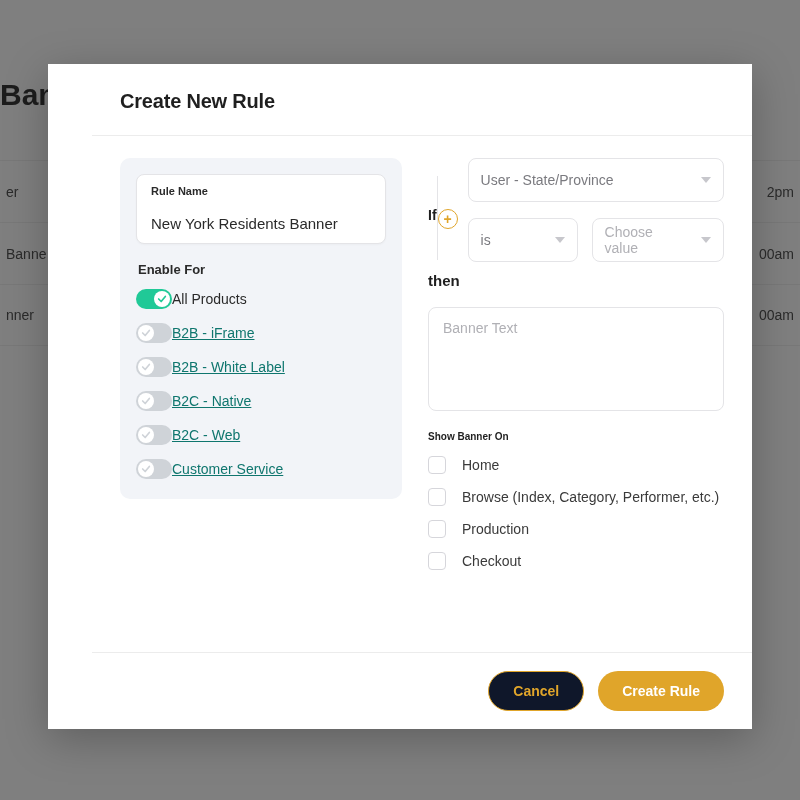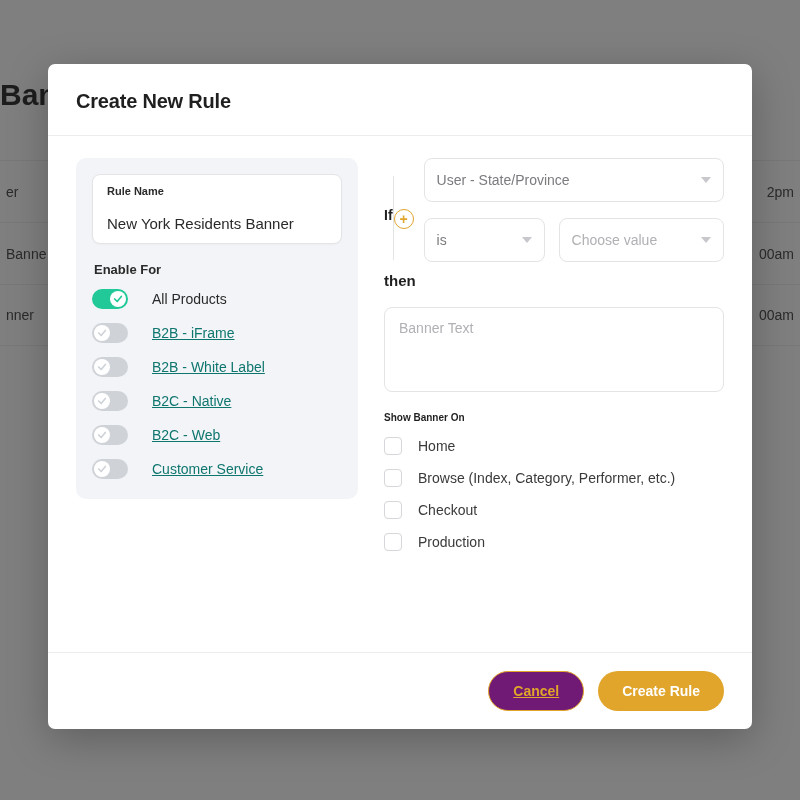--- a/index.html
+++ b/index.html
@@ -15,43 +15,43 @@
   }
   .bg-row {
     height: 62px; border-top: 1px solid #e6e6e6; display:flex; align-items:center; justify-content:space-between; padding: 0 6px; color:#3a3a3a; font-size:14px;
   }
   .bg-row:last-child { border-bottom: 1px solid #e6e6e6; }
   .overlay {
     position: absolute; inset: 0; background: rgba(30,30,30,0.55);
   }
   .modal {
     position: absolute; left: 48px; top: 64px; width: 704px; height: 665px;
-    background: #fff; border-radius: 7px; box-shadow: 0 10px 40px rgba(0,0,0,0.25);
-    display: flex; flex-direction: column;
+    background: #fff; border-radius: 0; box-shadow: 0 10px 40px rgba(0,0,0,0.25);
+    display: flex; flex-direction: column; padding-left: 44px;
   }
   .modal-header {
     padding: 26px 28px 22px;
     border-bottom: 1px solid #ececec;
   }
   .modal-title { font-size: 20px; font-weight: 800; color: #1f1f1f; letter-spacing: -0.2px; }
   .modal-body {
     flex: 1; padding: 22px 28px 10px; display: flex; gap: 26px; overflow: hidden;
   }
   .left-card {
     width: 282px; background: #f2f4f8; border-radius: 10px; padding: 16px; align-self: flex-start;
   }
   .rule-name-wrap {
     background: #fff; border: 1px solid #e4e4e7; border-radius: 8px; padding: 10px 14px 10px; box-shadow: 0 1px 2px rgba(0,0,0,0.03);
   }
   .rule-name-label { font-size: 11px; font-weight: 700; color: #2a2a2a; }
   .rule-name-input {
     border: none; outline: none; width: 100%; font-size: 15px; color: #2a2a2a; margin-top: 18px; background: transparent;
   }
   .enable-for-label { font-size: 13px; font-weight: 700; color: #2a2a2a; margin: 18px 0 12px 2px; }
-  .toggle-row { display: flex; align-items: center; gap: 24px; margin-bottom: 14px; }
+  .toggle-row { display: flex; align-items: center; gap: 0; margin-bottom: 14px; }
   .toggle {
     width: 36px; height: 20px; border-radius: 999px; position: relative; flex-shrink:0;
   }
   .toggle-knob {
     position: absolute; top: 2px; width: 16px; height: 16px; border-radius: 50%; background: #fff;
     display:flex; align-items:center; justify-content:center;
   }
   .toggle.on { background: #20c997; }
   .toggle.on .toggle-knob { right: 2px; }
   .toggle.off { background: #cfd3d8; }
@@ -65,47 +65,47 @@
   .rail-line { width:1px; background:#e4e4e7; }
   .select {
     height: 44px; border:1px solid #e4e4e7; border-radius:8px; padding: 0 12px;
     display:flex; align-items:center; justify-content:space-between; color:#6a6a6a; font-size:14px;
     background:#fff;
     gap:34px;
   }
   .select.full { flex:1; }
   .caret { width:0;height:0;border-left:5px solid transparent;border-right:5px solid transparent;border-top:6px solid #c7c7cc; margin-left:8px;}
   .row2 { display:flex; gap: 14px; margin-top: 16px; }
-  .select.small { width: 121px; }
+  .select.small { width: 110px; }
   .select.med { flex:1; }
   .plus-circle {
     width:20px; height:20px; border:1.5px solid #e0a52a; border-radius:50%;
     display:flex; align-items:center; justify-content:center; color:#e0a52a; font-size:14px; font-weight:700;
     margin-top: 8px; line-height:1;
   }
   .then-kw { font-size: 15px; font-weight:800; color:#1f1f1f; margin-top: 10px; }
   .banner-text {
-    width:100%; height: 85px; border:1px solid #e4e4e7; border-radius:8px; margin-top: 18px;
+    width:100%; height: 104px; border:1px solid #e4e4e7; border-radius:8px; margin-top: 18px;
     padding: 12px 14px; font-size:14px; color:#6a6a6a; resize:none; outline:none; font-family:inherit;
   }
   .banner-text::placeholder { color:#b0b0b5; }
   .show-on-label { font-size:10px; font-weight:700; color:#1f1f1f; margin-top: 20px; }
   .cb-row { display:flex; align-items:center; gap:16px; margin-top: 14px; }
   .checkbox {
     width:18px; height:18px; border:1.5px solid #d6d6db; border-radius:4px; background:#fff; flex-shrink:0;
   }
   .cb-label { font-size:14px; color:#3a3a3a; }
   .modal-footer {
     border-top:1px solid #ececec; padding: 18px 28px; display:flex; justify-content:flex-end; gap:14px;
   }
   .btn {
     height:40px; border-radius:999px; padding: 0 24px; font-size:14px; font-weight:700; cursor:pointer;
     display:flex; align-items:center;
   }
-  .btn-outline { background:#701a75; border:1.5px solid #e0a52a; color:#e0a52a;text-decoration:underline; }
+  .btn-outline { background:#0f172a; border:1.5px solid #e0a52a; color:#e0a52a; }
   .btn-solid { background:#e0a52a; border:none; color:#fff; }
   .select .val { color:#7a7a7f; }
   .select .val.placeholder { color:#b0b0b5; }
 </style>
 </head>
 <body>
 
 <div class="backdrop">
   <div class="bg-title">Banner</div>
   <div class="bg-list">
@@ -246,25 +246,25 @@
       <div class="cb-row">
         <div class="checkbox"></div>
         <span class="cb-label">Home</span>
       </div>
       <div class="cb-row">
         <div class="checkbox"></div>
         <span class="cb-label">Browse (Index, Category, Performer, etc.)</span>
       </div>
       <div class="cb-row">
         <div class="checkbox"></div>
+        <span class="cb-label">Production</span>
+      </div>
+      <div class="cb-row">
+        <div class="checkbox"></div>
         <span class="cb-label">Checkout</span>
-      </div>
-      <div class="cb-row">
-        <div class="checkbox"></div>
-        <span class="cb-label">Production</span>
       </div>
 
     </div>
   </div>
 
   <div class="modal-footer">
     <button class="btn btn-outline">Cancel</button>
     <button class="btn btn-solid">Create Rule</button>
   </div>
 </div>

